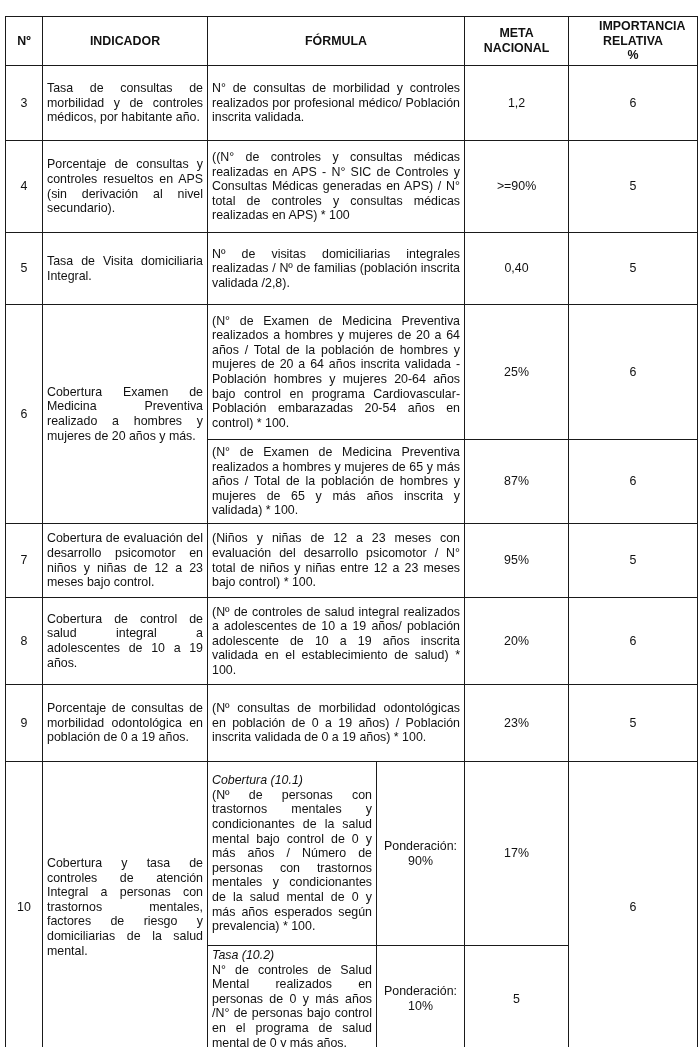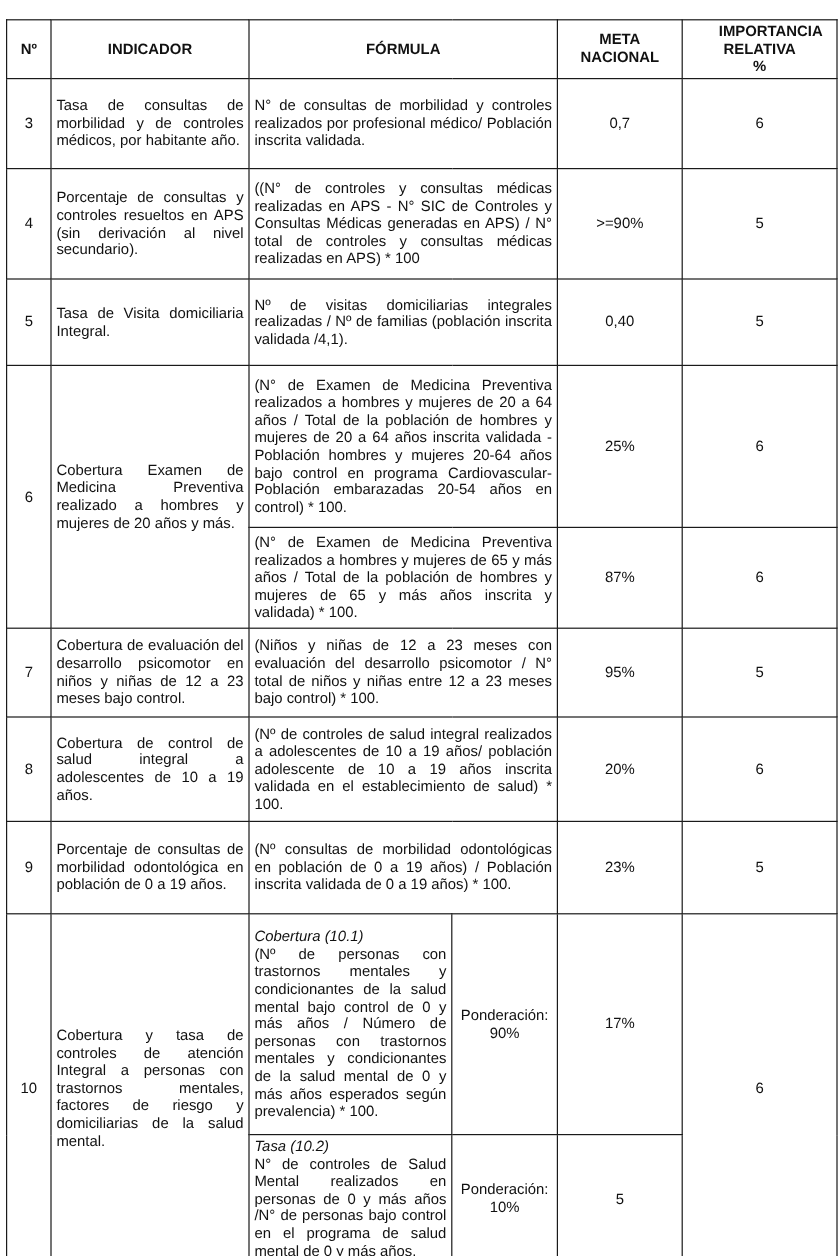--- a/index.html
+++ b/index.html
@@ -38,36 +38,36 @@
       <th style="padding:2px 14px">META NACIONAL</th>
       <th style="padding:2px 30px">IMPORTANCIA RELATIVA %</th>
     </tr>
   </thead>
   <tbody>
 
     <tr style="height:75px">
       <td class="num">3</td>
       <td class="just">Tasa de consultas de morbilidad y de controles médicos, por habitante año.</td>
       <td colspan="2" class="just">N° de consultas de morbilidad y controles realizados por profesional médico/ Población inscrita validada.</td>
-      <td class="ctr">0,7</td>
+      <td class="ctr">1,2</td>
       <td class="ctr">6</td>
     </tr>
 
     <tr style="height:92px">
       <td class="num">4</td>
       <td class="just">Porcentaje de consultas y controles resueltos en APS (sin derivación al nivel secundario).</td>
       <td colspan="2" class="just">((N° de controles y consultas médicas realizadas en APS - N° SIC de Controles y Consultas Médicas generadas en APS) / N° total de controles y consultas médicas realizadas en APS) * 100</td>
       <td class="ctr">&gt;=90%</td>
       <td class="ctr">5</td>
     </tr>
 
     <tr style="height:72px">
       <td class="num">5</td>
       <td class="just">Tasa de Visita domiciliaria Integral.</td>
-      <td colspan="2" class="just">Nº de visitas domiciliarias integrales realizadas / Nº de familias (población inscrita validada /4,1).</td>
+      <td colspan="2" class="just">Nº de visitas domiciliarias integrales realizadas / Nº de familias (población inscrita validada /2,8).</td>
       <td class="ctr">0,40</td>
       <td class="ctr">5</td>
     </tr>
 
     <tr style="height:135px">
       <td rowspan="2" class="num">6</td>
       <td rowspan="2" class="just">Cobertura Examen de Medicina Preventiva realizado a hombres y mujeres de 20 años y más.</td>
       <td colspan="2" class="just">(N° de Examen de Medicina Preventiva realizados a hombres y mujeres de 20 a 64 años / Total de la población de hombres y mujeres de 20 a 64 años inscrita validada - Población hombres y mujeres 20-64 años bajo control en programa Cardiovascular-Población embarazadas 20-54 años en control) * 100.</td>
       <td class="ctr">25%</td>
       <td class="ctr">6</td>

